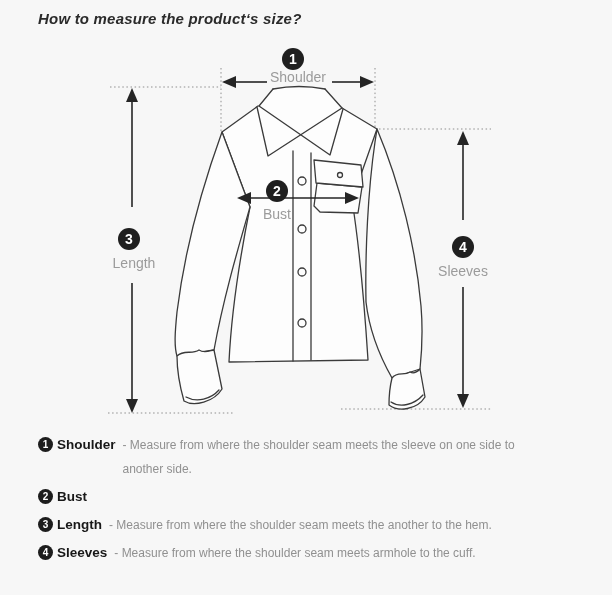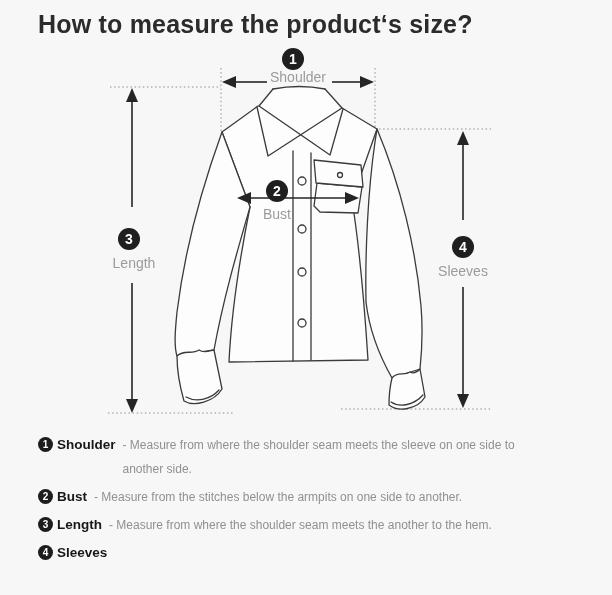--- a/index.html
+++ b/index.html
@@ -12,24 +12,25 @@
     position: relative;
     width: 612px;
     height: 595px;
     background: #f7f7f7;
     overflow: hidden;
   }
   .page-title {
     position: absolute;
     left: 38px;
     top: 10px;
-    font-size: 25px;
+    font-size: 15px;
     font-weight: 700;
     color: #2b2b2b;
     letter-spacing: 0.2px;
+    font-style: italic;
   }
   .diagram-svg {
     position: absolute;
     left: 0;
     top: 0;
   }
   .badge {
     position: absolute;
     width: 22px;
     height: 22px;
@@ -202,32 +203,32 @@
         <span class="legend-label">Shoulder</span>
       </div>
       <div class="legend-desc">- Measure from where the shoulder seam meets the sleeve on one side to another side.</div>
     </div>
 
     <div class="legend-row">
       <div class="row-head">
         <span class="legend-badge">2</span>
         <span class="legend-label">Bust</span>
       </div>
-      <div class="legend-desc">- Measure from the stitches below the armpits on one side to another.</div>
     </div>
 
     <div class="legend-row">
       <div class="row-head">
         <span class="legend-badge">3</span>
         <span class="legend-label">Length</span>
       </div>
       <div class="legend-desc">- Measure from where the shoulder seam meets the another to the hem.</div>
     </div>
 
     <div class="legend-row">
       <div class="row-head">
         <span class="legend-badge">4</span>
         <span class="legend-label">Sleeves</span>
       </div>
+      <div class="legend-desc">- Measure from where the shoulder seam meets armhole to the cuff.</div>
     </div>
 
   </div>
 </div>
 
 </body></html>

